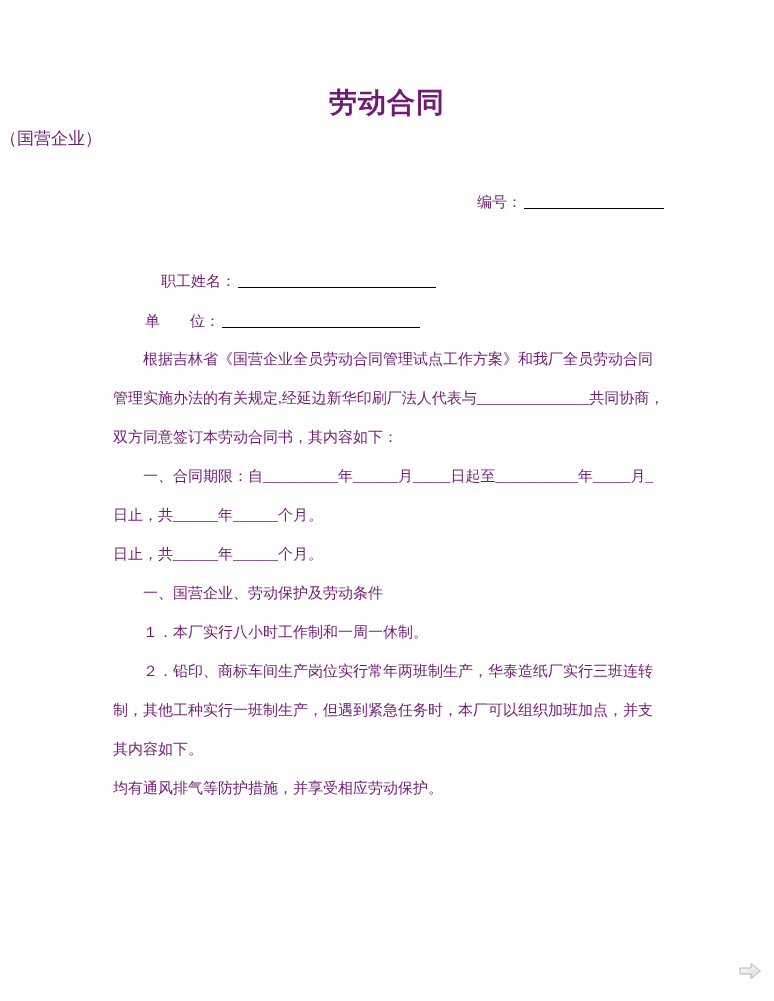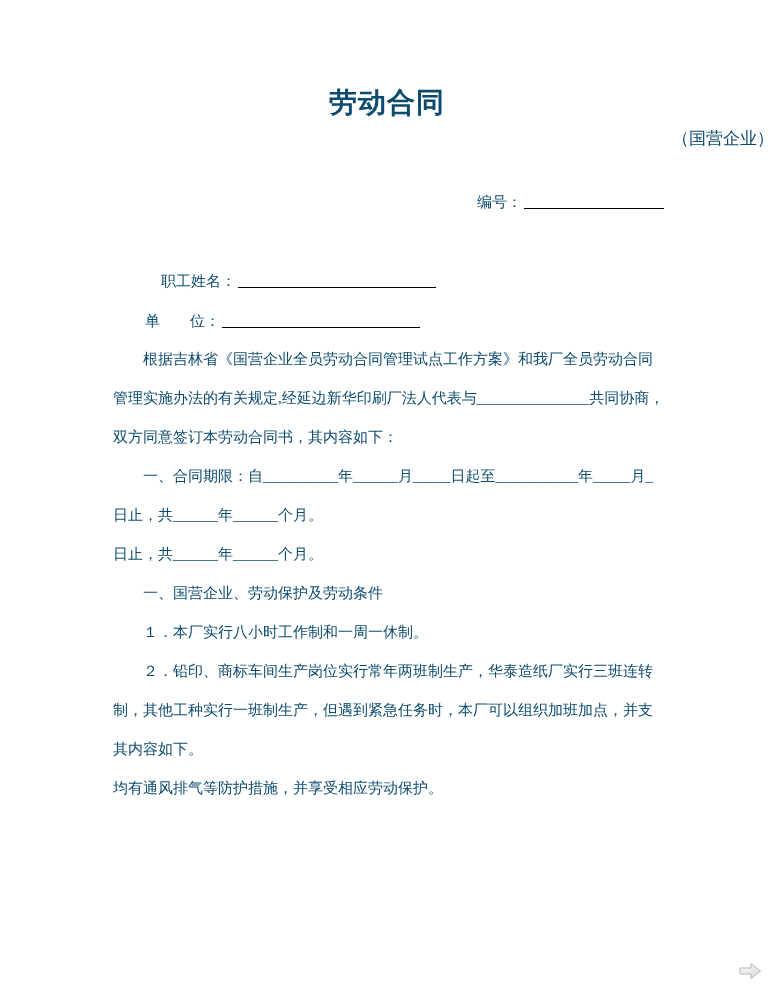--- a/index.html
+++ b/index.html
@@ -6,21 +6,21 @@
   html, body {
     margin: 0;
     padding: 0;
     background: #ffffff;
   }
   .page {
     position: relative;
     width: 774px;
     height: 1001px;
     background: #ffffff;
-    color: #0c4a6e;
+    color: #701a75;
     font-family: "Liberation Serif", "DejaVu Serif", serif;
     overflow: hidden;
   }
   .doc-title {
     position: absolute;
     top: 87px;
     left: 0;
     width: 100%;
     text-align: center;
     font-size: 28px;
@@ -28,21 +28,21 @@
     font-weight: 700;
     font-family: "Liberation Sans", "DejaVu Sans", sans-serif;
     letter-spacing: 1px;
     margin: 0;
   }
   .doc-subtitle {
     position: absolute;
     top: 127px;
     left: 0;
     width: 100%;
-    text-align: right;
+    text-align: left;
     font-size: 17px;
     line-height: 24px;
   }
   .number-row {
     position: absolute;
     top: 190px;
     left: 477px;
     font-size: 15px;
     line-height: 22px;
     white-space: nowrap;

